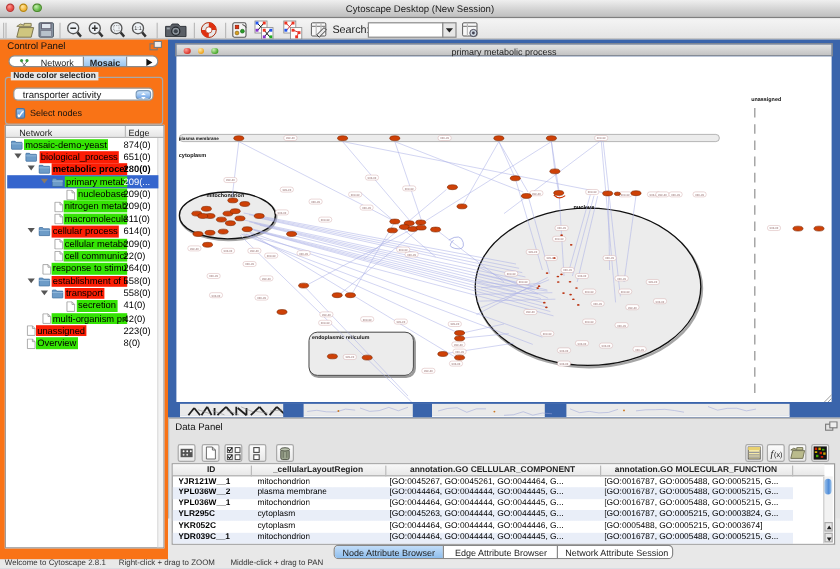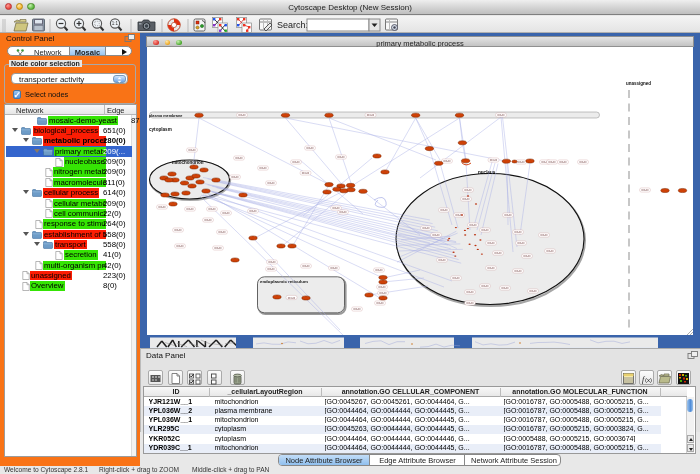--- a/index.html
+++ b/index.html
@@ -202,21 +202,21 @@
   </div>
   <div id="checkbox">✓</div>
   <div id="checklabel">Select nodes</div>
   <div id="treebox">
       <div style="position:absolute;right:0;top:10.5px;width:5.5px;height:341px;background:#f3f3f3;border-left:1px solid #dcdcdc"></div>
     <div id="treehead">
         <span style="position:absolute;left:11px;top:1px">Network</span>
         <span style="position:absolute;left:102px;top:1px">Edge</span>
         <span style="position:absolute;left:99px;top:0;height:10px;border-left:1px solid #bbb"></span>
       </div>
-    <div class="trow" style="top:10.70px;margin-left:28px;">
+    <div class="trow" style="top:10.70px;">
         <svg class="icon" style="left:3px;top:1.5px" width="10" height="8" viewBox="0 0 10 8">
           <path d="M0.5 2.5 L0.5 1.3 Q0.5 0.6 1.2 0.6 L3.5 0.6 L4.3 1.6 L9 1.6 Q9.5 1.6 9.5 2.2 L9.5 6.8 Q9.5 7.4 8.9 7.4 L1.1 7.4 Q0.5 7.4 0.5 6.8 Z" fill="#6d9cc8" stroke="#3a6a9a" stroke-width="0.6"></path>
           <path d="M0.5 3.2 L9.5 3.2 L9.5 2.6 L0.5 2.6 Z" fill="#9cc0e0"></path>
         </svg>
         <span class="lbl G" style="left:14px;max-width:86px">mosaic-demo-yeast</span>
         <span class="num">874(0)</span>
       </div>
     <div class="trow" style="top:21.05px;text-align:right;">
         <span class="arrow" style="left:6px;border-top-color:#555"></span>
         <svg class="icon" style="left:15px;top:1.5px" width="10" height="8" viewBox="0 0 10 8">

